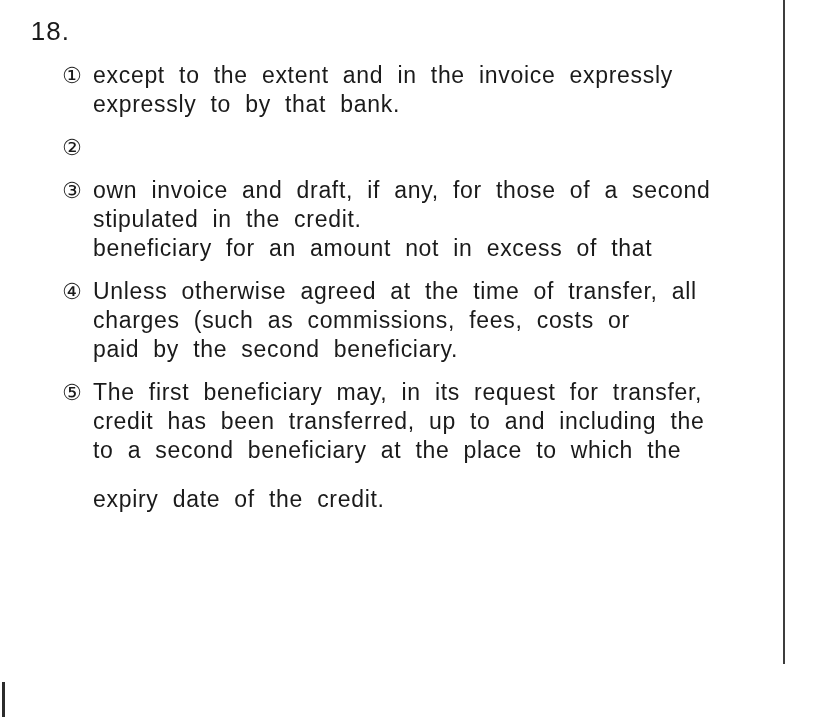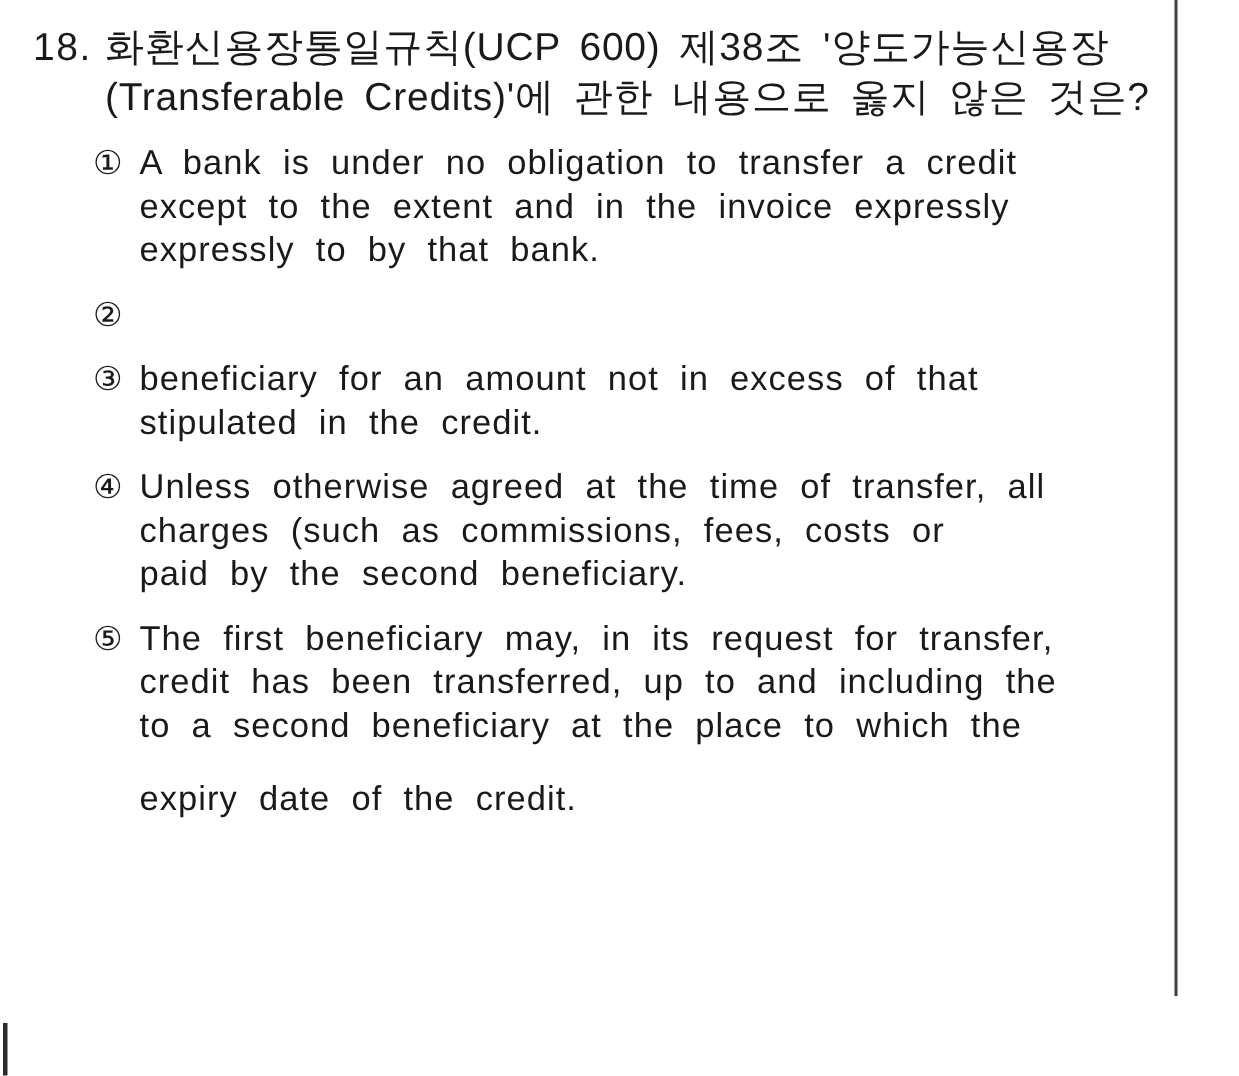--- a/index.html
+++ b/index.html
@@ -21,20 +21,21 @@
     background: #ffffff;
   }
   .question {
     padding-top: 15px;
   }
   .question-header {
     display: flex;
     align-items: flex-start;
     margin-left: 22px;
     margin-bottom: 13px;
+    text-align: right;
   }
   .q-number {
     flex: 0 0 48px;
     font-size: 26px;
     line-height: 33px;
     letter-spacing: 1px;
   }
   .q-prompt {
     font-size: 26px;
     line-height: 33px;
@@ -89,45 +90,41 @@
 </style>
 </head>
 <body style="color: rgb(26, 26, 26);">
 
 <div class="page" style="background: rgb(255, 255, 255);">
 
   <div class="question">
 
     <div class="question-header">
       <span class="q-number">18.</span>
-      <div class="q-prompt">
-          <span class="prompt-line">화환신용장통일규칙(UCP 600) 제38조 '양도가능신용장</span>
-          <span class="prompt-line">(Transferable Credits)'에 관한 내용으로 옳지 않은 것은?</span>
-        </div>
     </div>
 
     <div class="options">
   <div class="option">
     <span class="option-marker">①</span>
     <div class="option-text">
-            <span class="option-line">A bank is under no obligation to transfer a credit</span>
             <span class="option-line">except to the extent and in the invoice expressly</span>
             <span class="option-line">expressly to by that bank.</span>
           </div>
   </div>
 
   <div class="option">
     <span class="option-marker">②</span>
   </div>
 
   <div class="option">
     <span class="option-marker">③</span>
     <div class="option-text">
+            <span class="option-line">own invoice and draft, if any, for those of a second</span>
+            <span class="option-line">stipulated in the credit.</span>
             <span class="option-line">beneficiary for an amount not in excess of that</span>
-            <span class="option-line">stipulated in the credit.</span>
           </div>
   </div>
 
   <div class="option">
     <span class="option-marker">④</span>
     <div class="option-text">
             <span class="option-line">Unless otherwise agreed at the time of transfer, all</span>
             <span class="option-line">charges (such as commissions, fees, costs or</span>
             <span class="option-line">paid by the second beneficiary.</span>
           </div>

